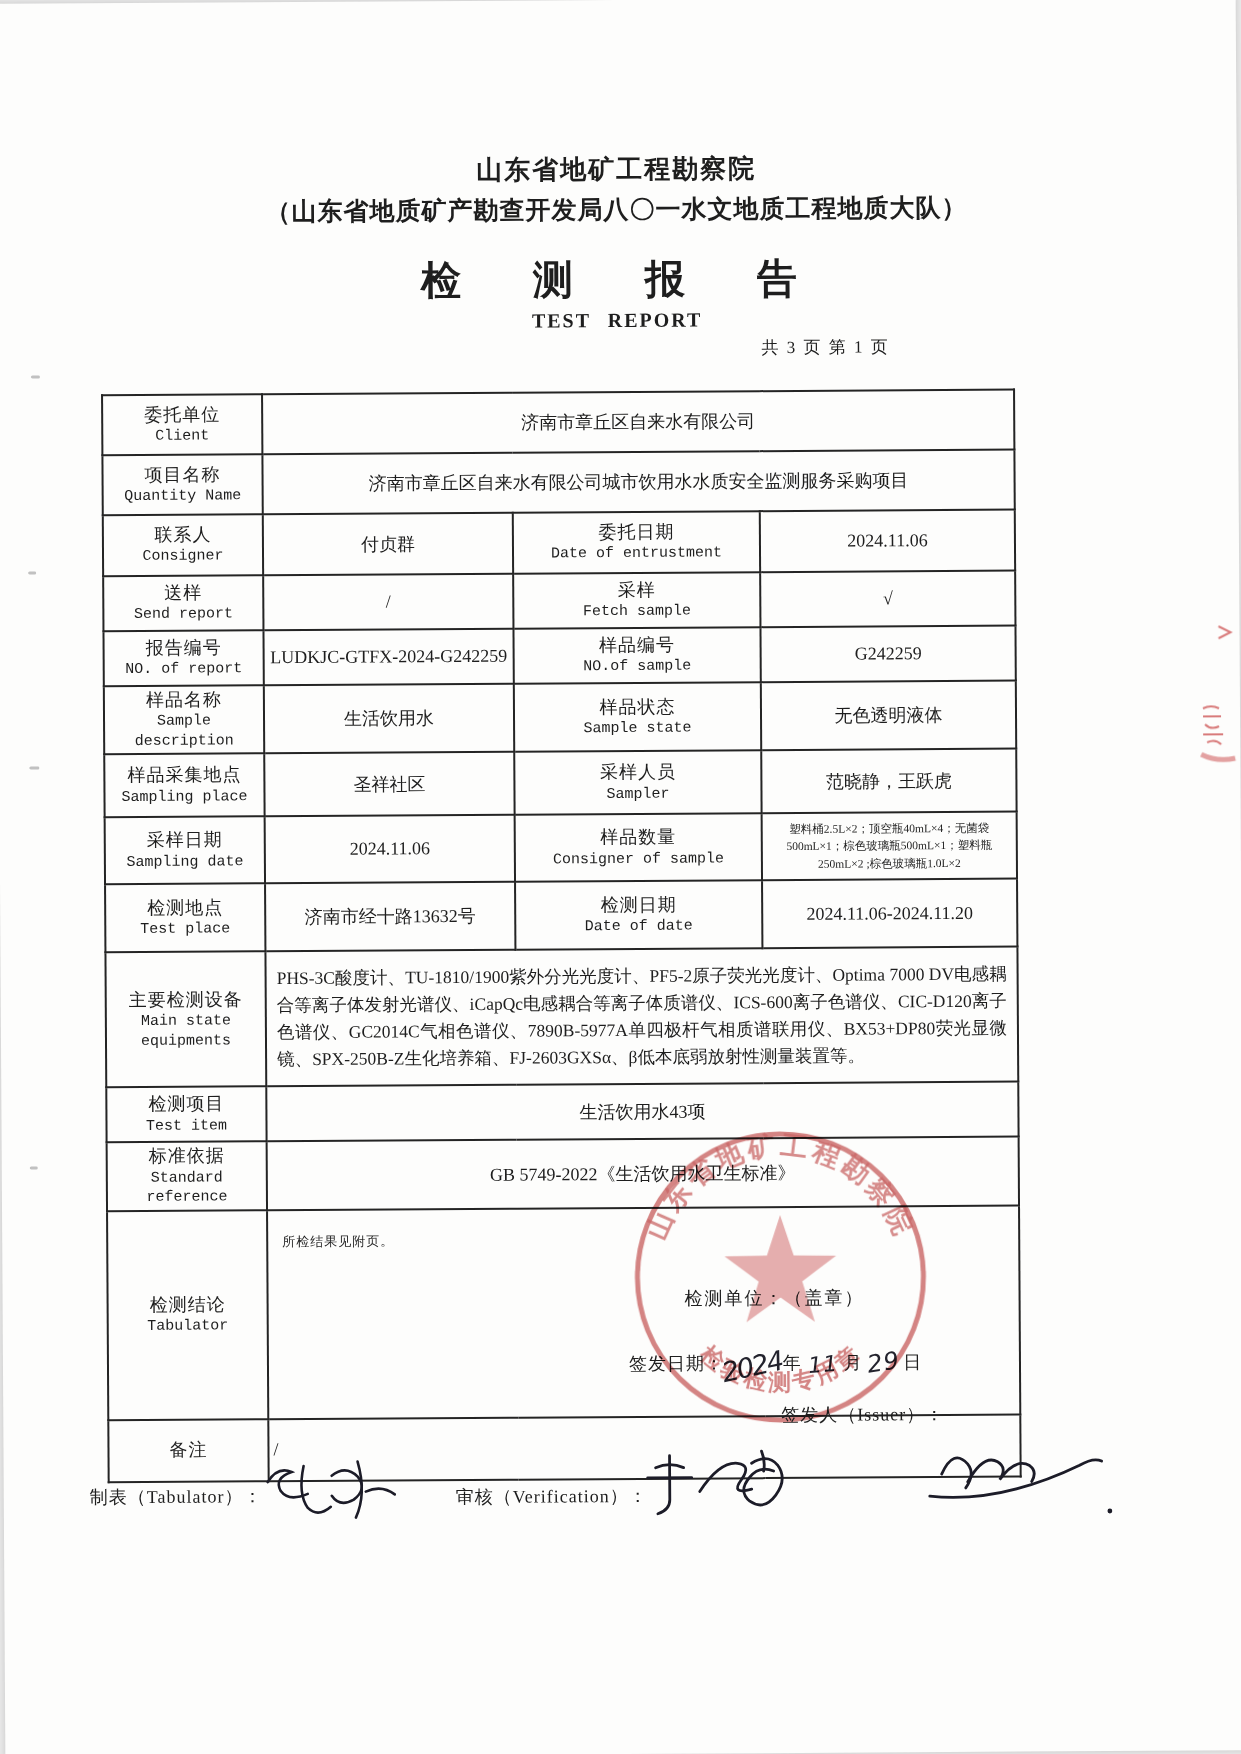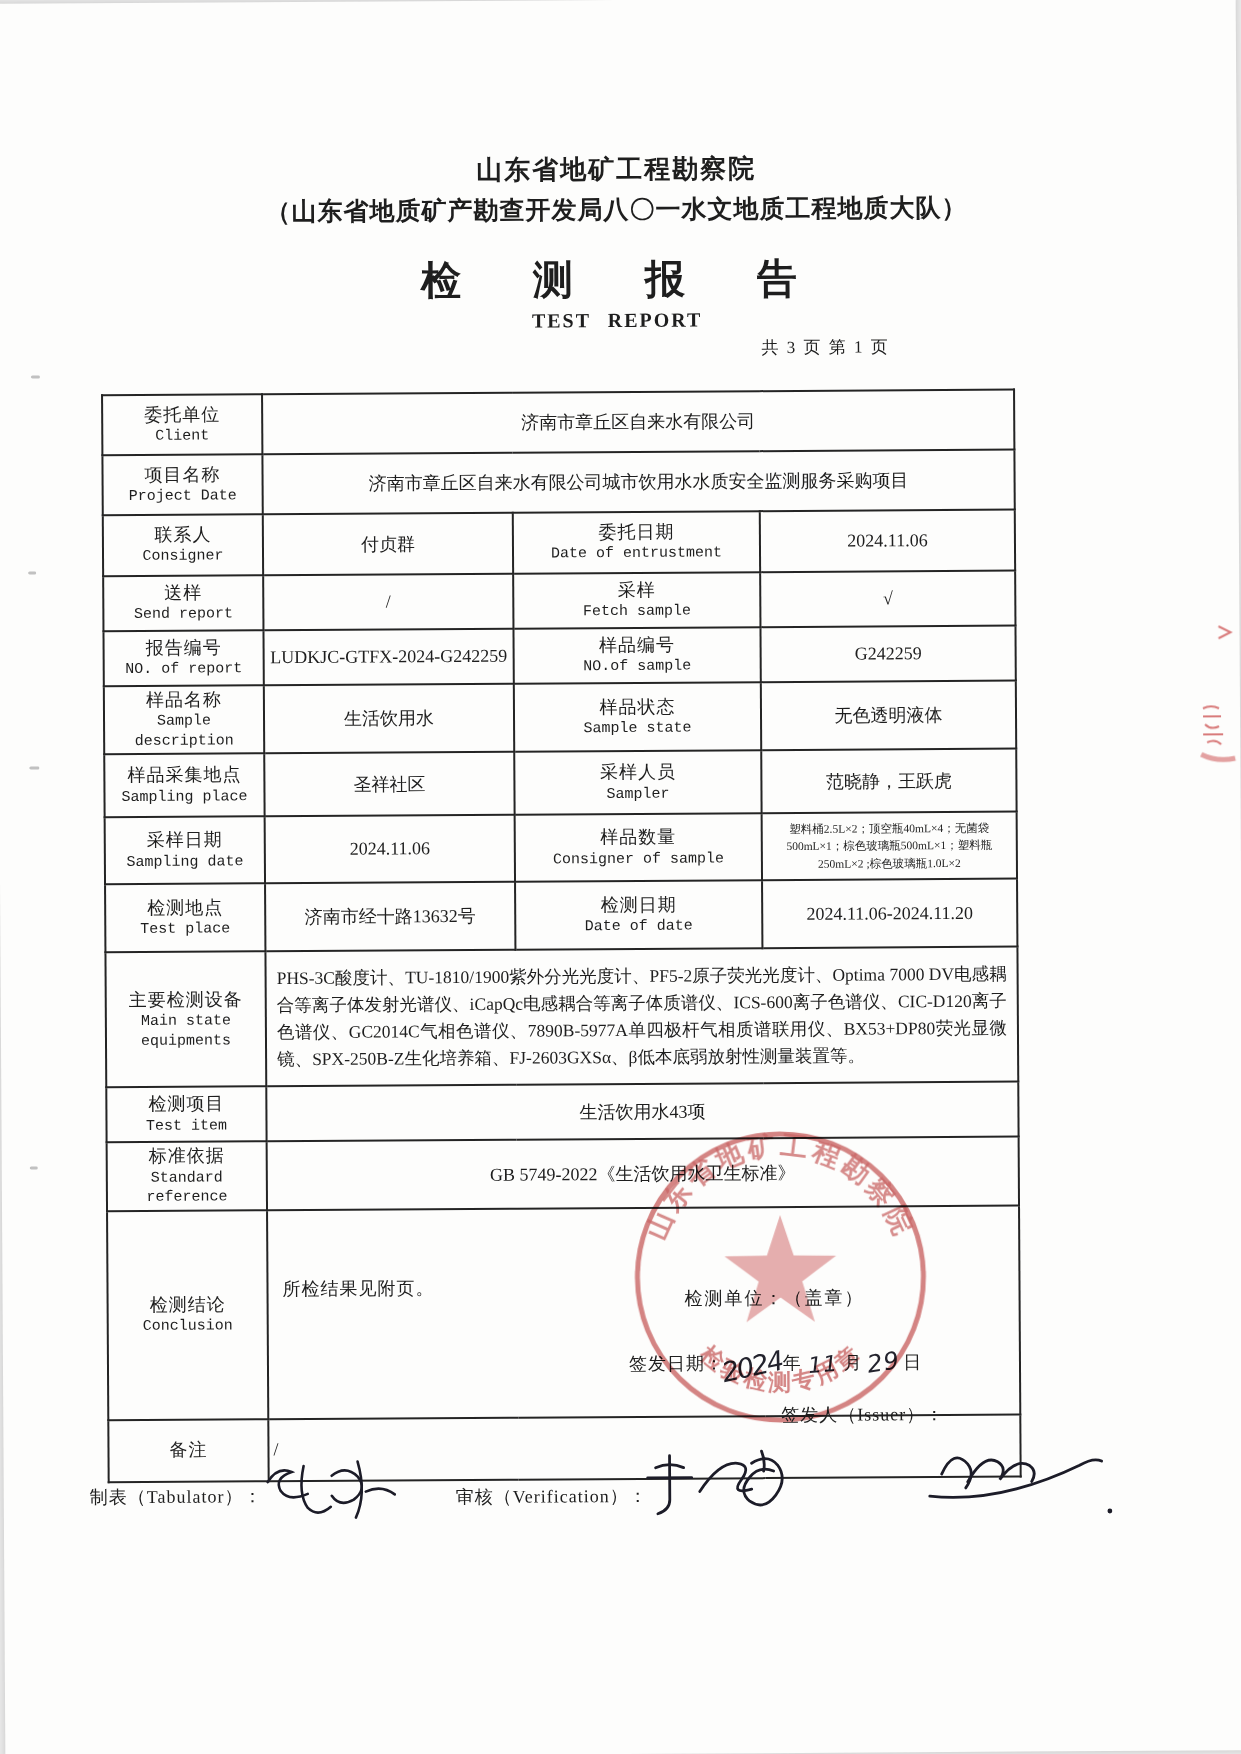--- a/index.html
+++ b/index.html
@@ -24,21 +24,21 @@
   .lbl .en{font-size:15px;font-family:Liberation Mono, monospace;}
   .val{text-align:center;font-size:18px;}
   .val.small{font-size:11.5px;line-height:1.5;padding:2px 8px;text-align:center;}
   .val.para{font-size:17.5px;line-height:1.55;text-align:justify;padding:6px 10px;}
   .remark-val{text-align:left;padding-left:248px;font-size:18px;}
   .rh60{height:60px}.rh61{height:61px}.rh55{height:55px}.rh65{height:65px}
   .rh63{height:63px}.rh67{height:67px}.rh68{height:68px}.rh135{height:135px}
   .rh62{height:62px}.rh203{height:203px}
   
   .concl{position:relative;height:203px;}
-  .concl-result{position:absolute;left:14px;top:22px;font-size:18px;letter-spacing:1px;margin-top:44px;}
+  .concl-result{position:absolute;left:14px;top:22px;font-size:13px;letter-spacing:1px;}
   .concl-unit{position:absolute;left:416px;top:78px;font-size:18px;letter-spacing:2px;}
   .concl-date{position:absolute;left:360px;top:136px;font-size:18px;letter-spacing:1px;white-space:nowrap;}
   .hand{font-family:"DejaVu Sans",sans-serif;font-style:italic;display:inline-block;color:#23232d;}
   .hand-year{font-size:27px;transform:rotate(-12deg) translateY(7px);letter-spacing:-2px;margin:0 2px 0 -4px;}
   .hand-month{font-size:22px;transform:rotate(-4deg) translateY(3px);margin:0 6px;}
   .hand-day{font-size:24px;transform:rotate(-8deg) translateY(2px);margin:0 4px;}
   
   .stamp{position:absolute;left:628px;top:1128px;width:300px;height:300px;
          mix-blend-mode:multiply;opacity:.85;filter:blur(.4px);pointer-events:none;}
   
@@ -74,21 +74,21 @@
       <td class="lbl">
         <div class="cn">委托单位</div>
         <div class="en">Client</div>
       </td>
       <td class="val" colspan="3">济南市章丘区自来水有限公司</td>
     </tr>
 
     <tr class="rh60">
       <td class="lbl">
         <div class="cn">项目名称</div>
-        <div class="en">Project Date</div>
+        <div class="en">Quantity Name</div>
       </td>
       <td class="val" colspan="3">济南市章丘区自来水有限公司城市饮用水水质安全监测服务采购项目</td>
     </tr>
 
     <tr class="rh61">
       <td class="lbl">
         <div class="cn">联系人</div>
         <div class="en">Consigner</div>
       </td>
       <td class="val">付贞群</td>
@@ -197,21 +197,21 @@
       <td class="lbl">
         <div class="cn">标准依据</div>
         <div class="en">Standard reference</div>
       </td>
       <td class="val" colspan="3">GB 5749-2022《生活饮用水卫生标准》</td>
     </tr>
 
     <tr class="rh203">
       <td class="lbl">
         <div class="cn">检测结论</div>
-        <div class="en">Conclusion</div>
+        <div class="en">Tabulator</div>
       </td>
       <td class="concl" colspan="3">
         <div class="concl-result">所检结果见附页。</div>
         <div class="concl-unit">检测单位：（盖章）</div>
         <div class="concl-date">
           <span>签发日期：</span><span class="hand hand-year">2024</span><span>年</span><span class="hand hand-month">11</span><span>月</span><span class="hand hand-day">29</span><span>日</span>
         </div>
       </td>
     </tr>
 

